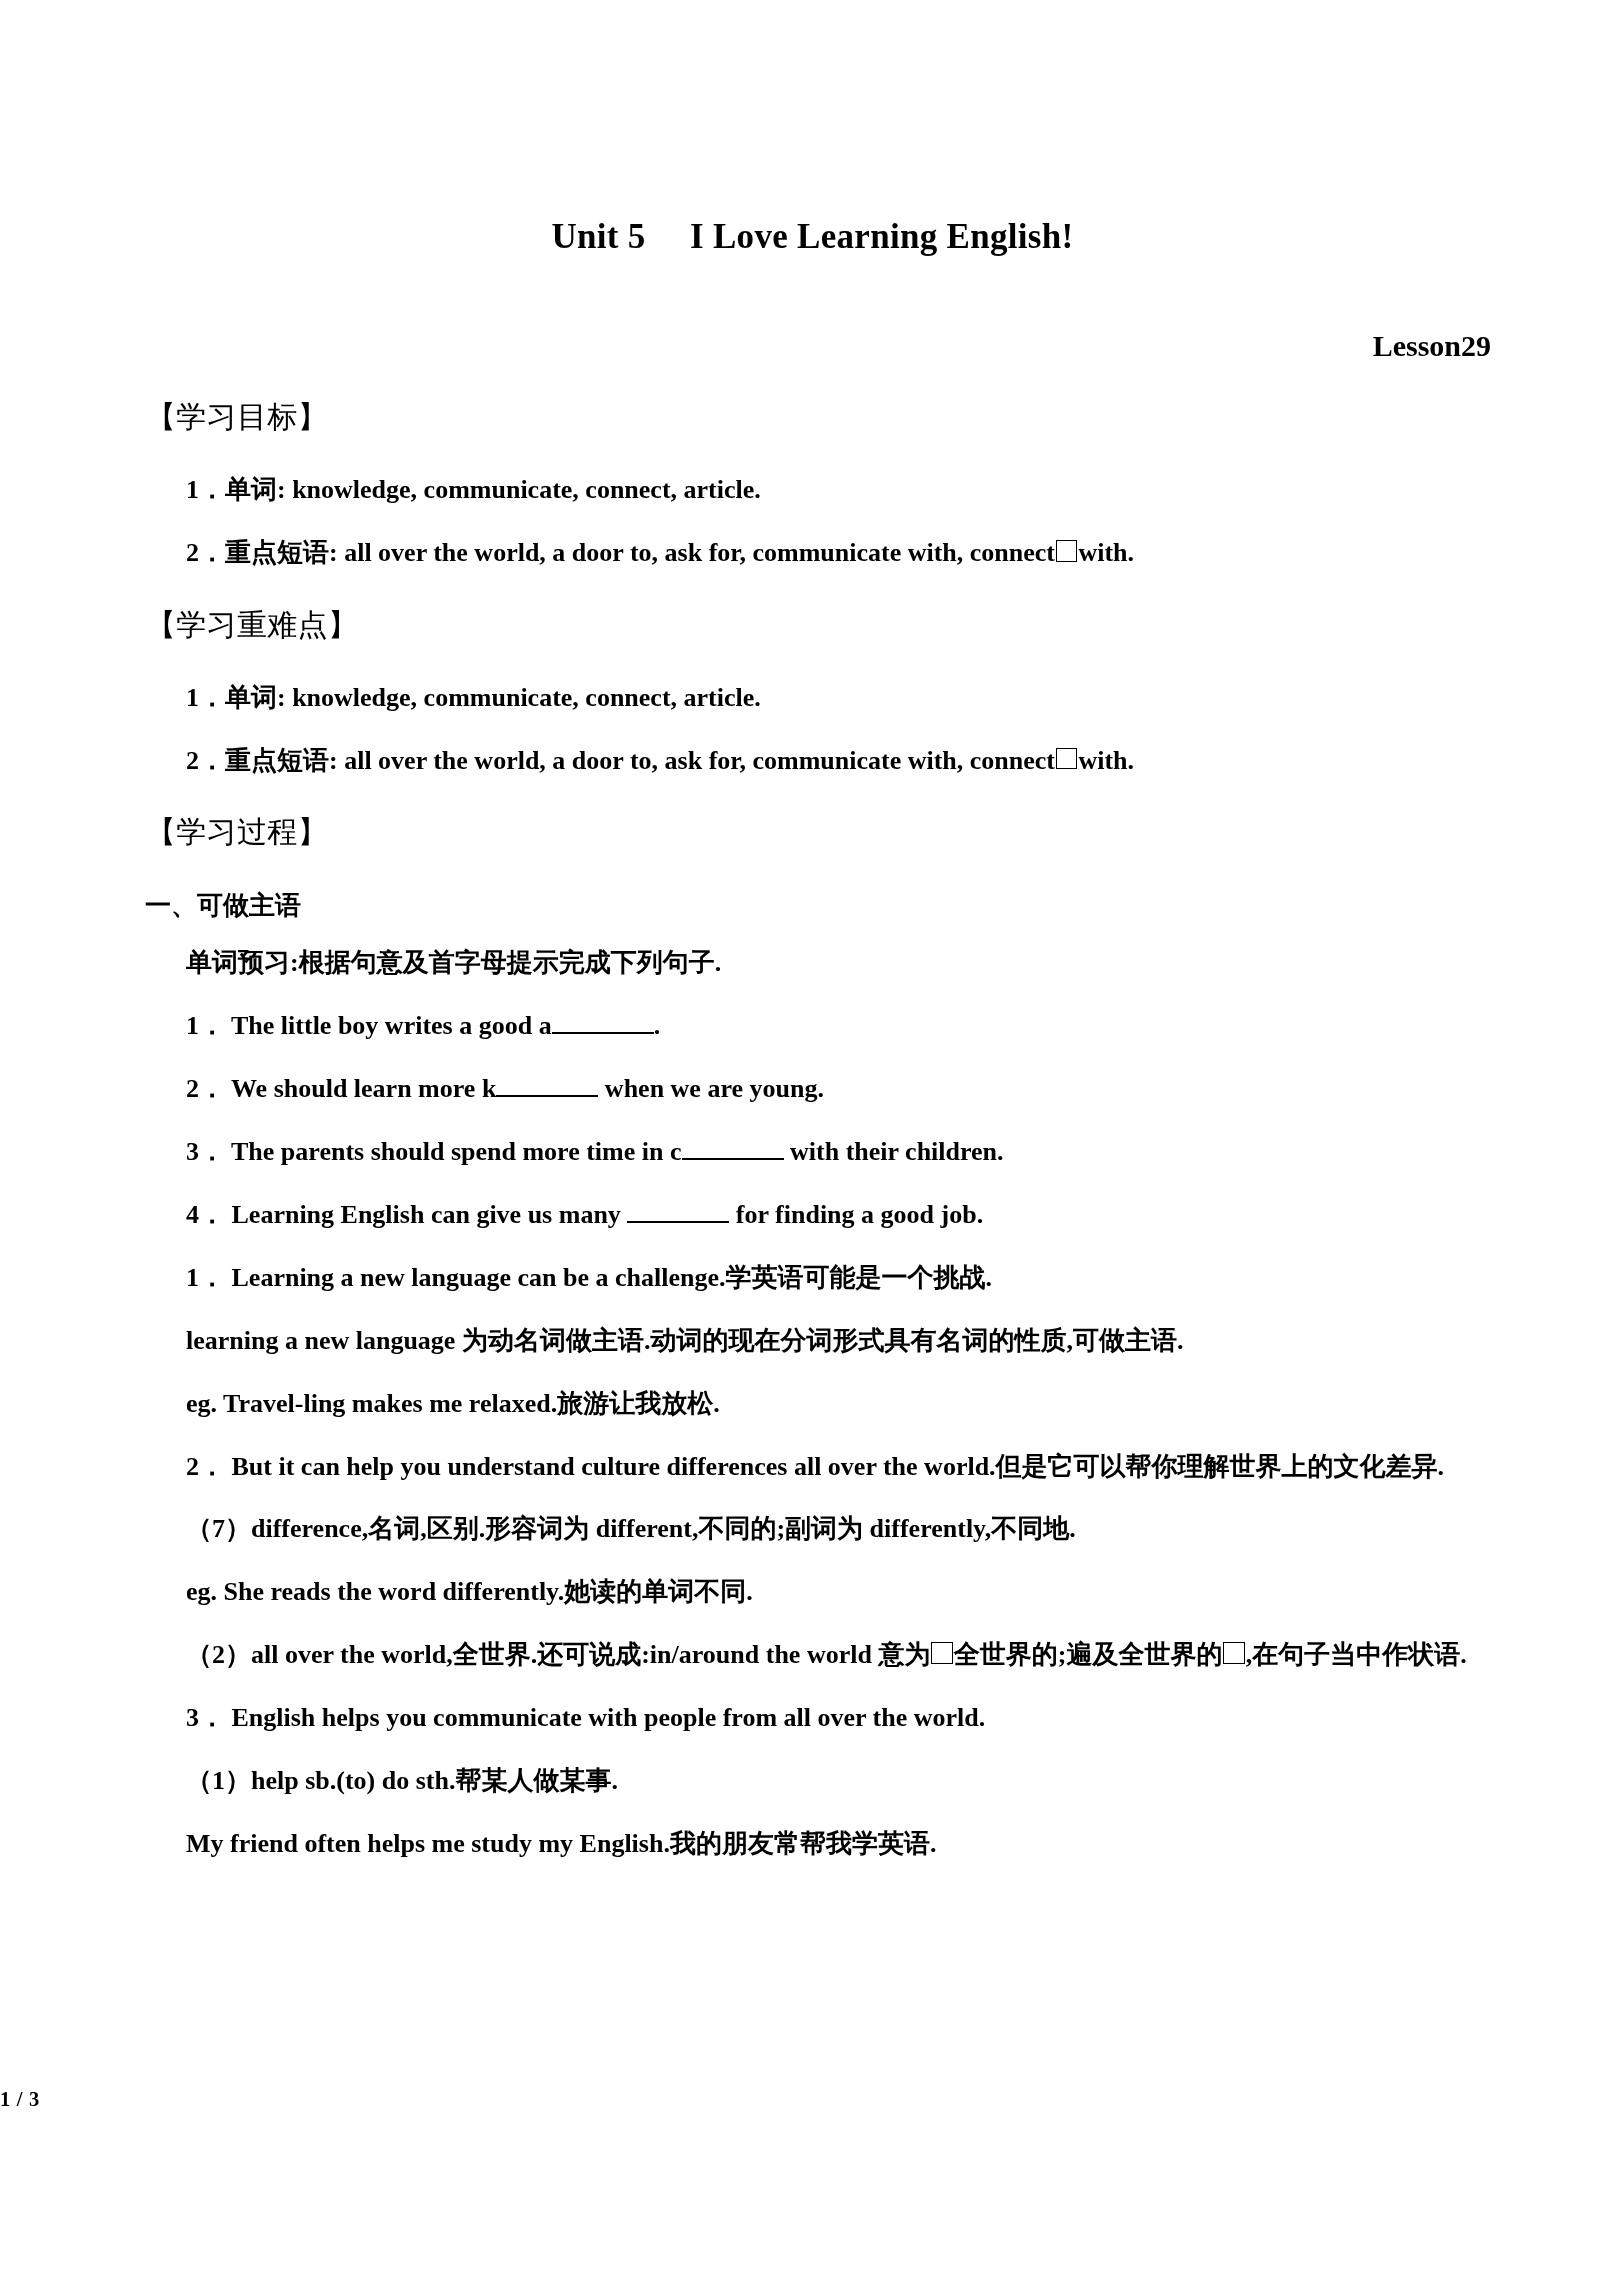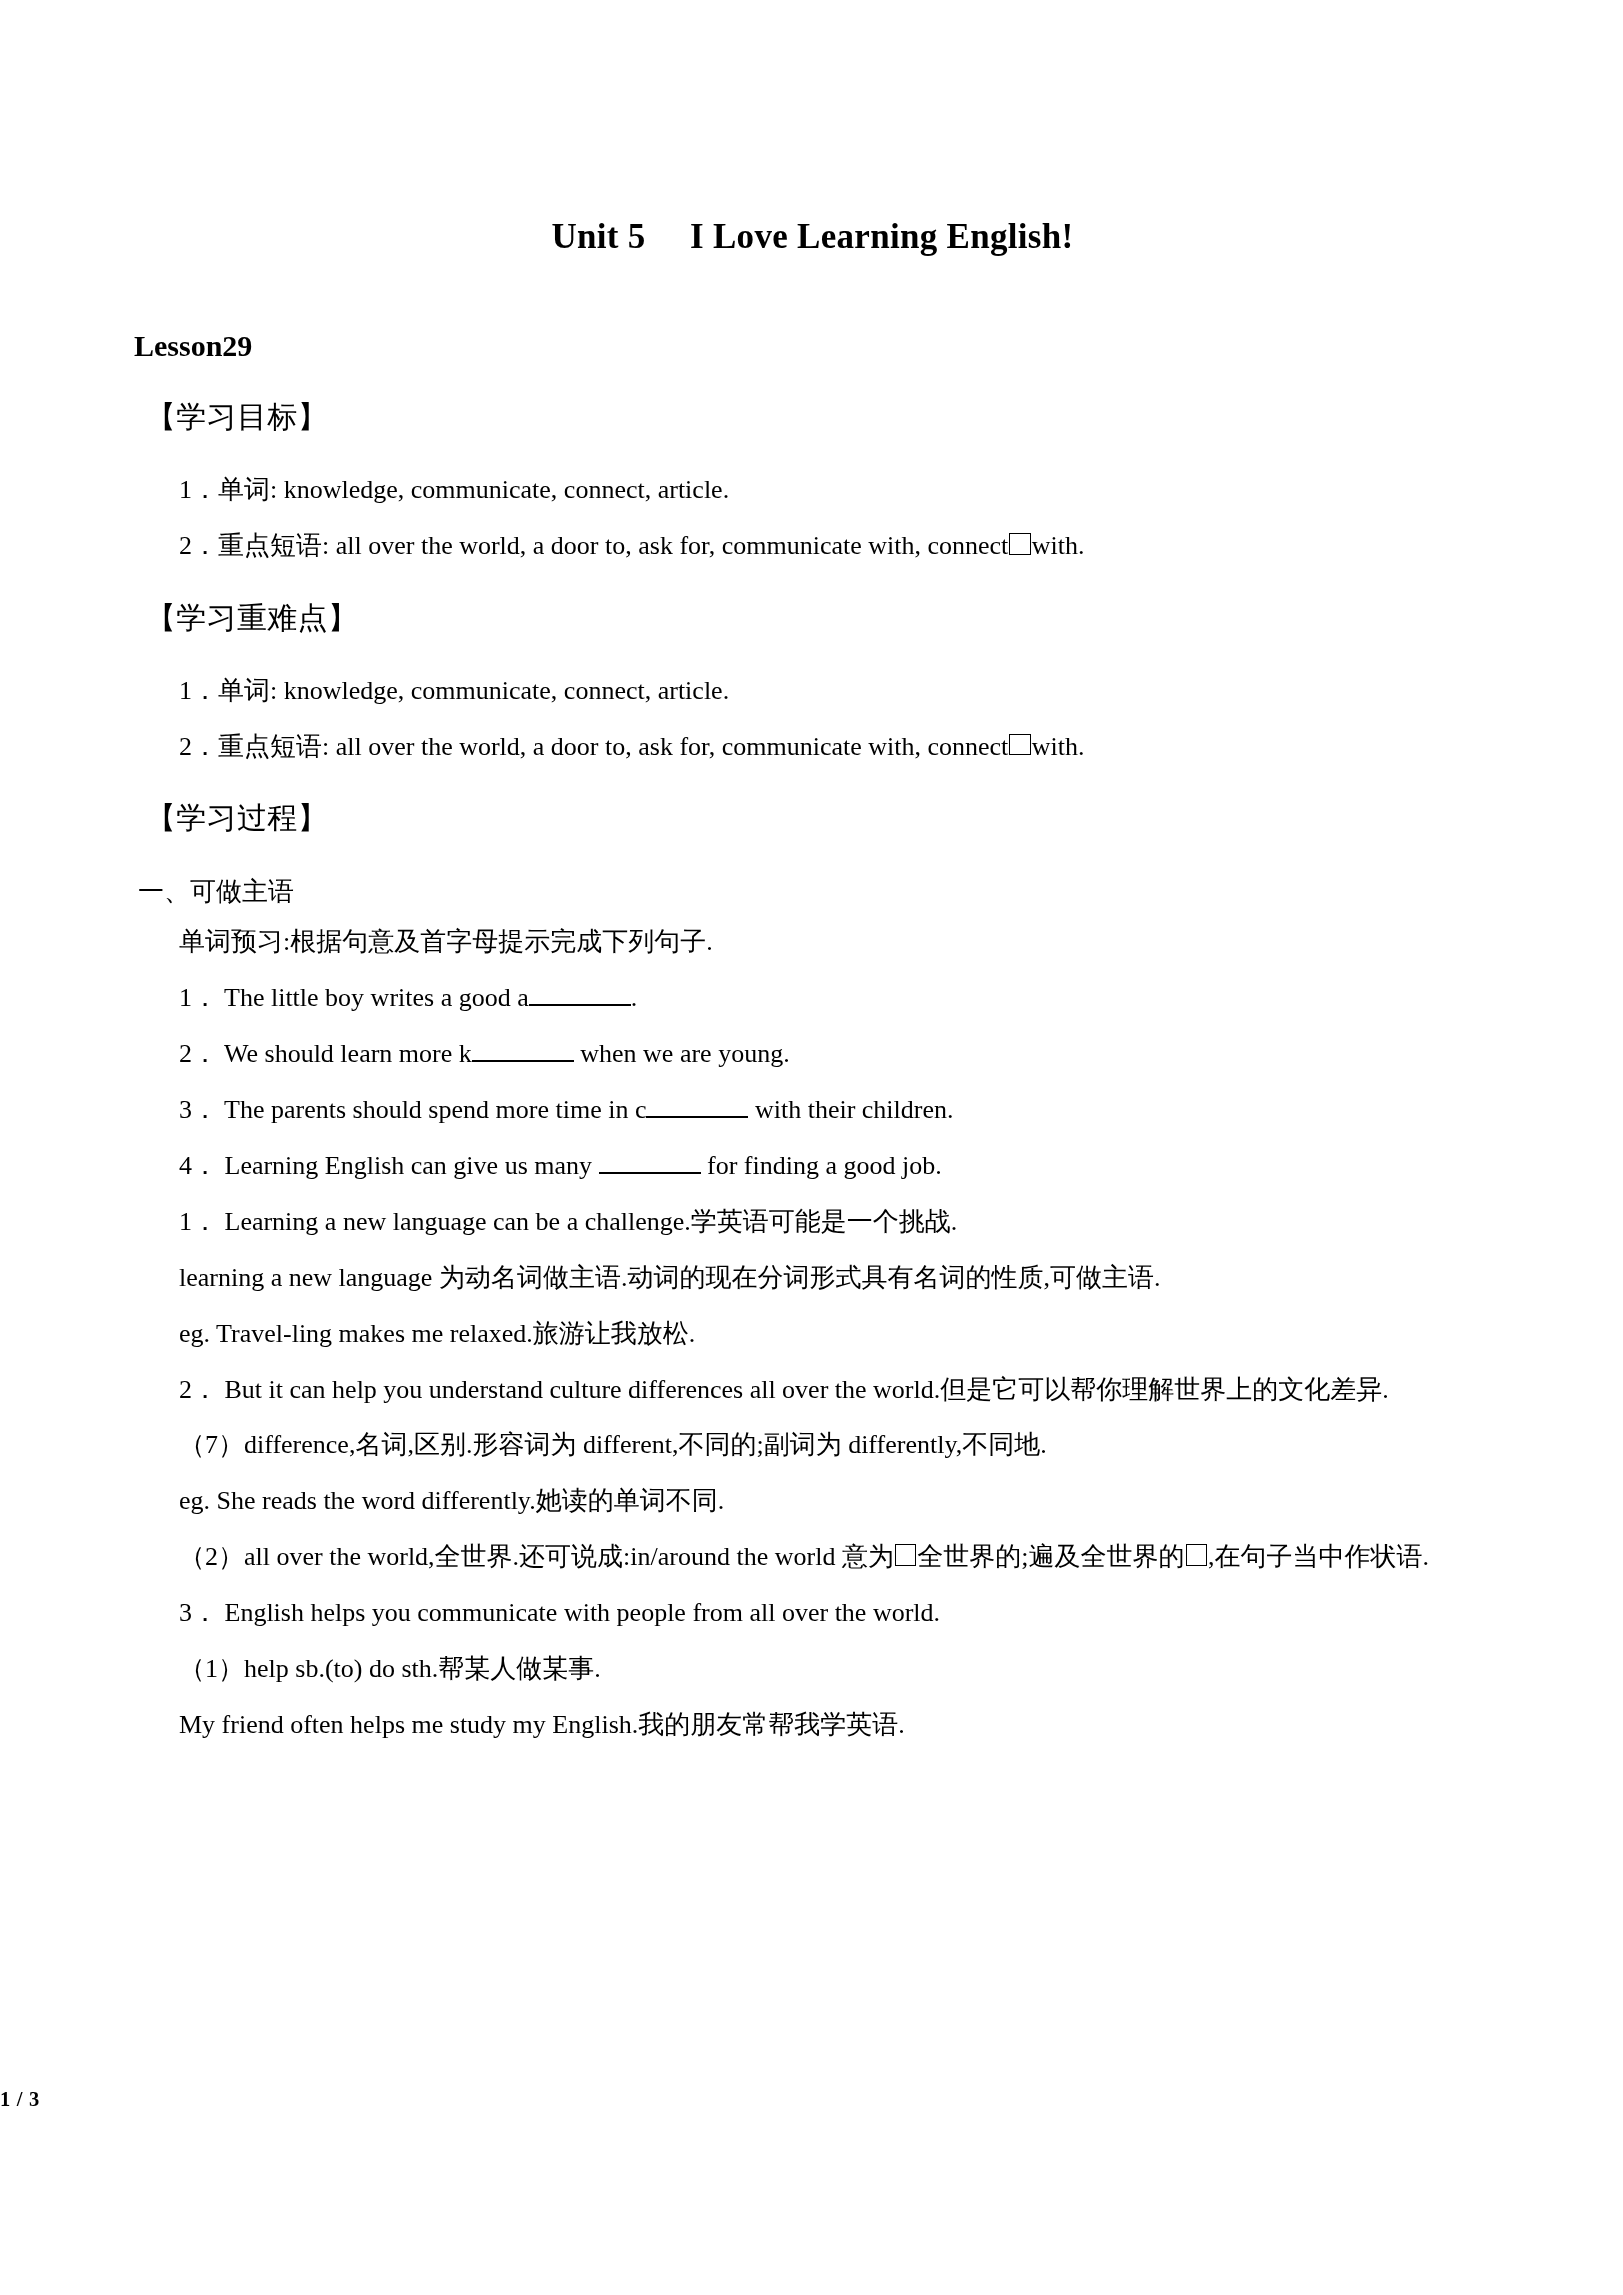--- a/index.html
+++ b/index.html
@@ -41,38 +41,40 @@
     white-space: pre;
   }
 
   
   .lesson-head {
     font-weight: bold;
     font-size: 30px;
     margin: 0;
     padding-top: 71px;
     line-height: 1.2;
+    text-align: right;
   }
   .bracket-head {
     font-weight: normal;
     font-size: 30px;
     margin: 12px;
     padding-top: 20.5px;
     line-height: 1.35;
     letter-spacing: 0.3px;
   }
 
   
   .p {
     font-size: 26px;
     line-height: 1.42;
-    margin: 4px;
+    margin: 11px;
     padding-top: 15px;
     text-align: justify;
     text-justify: inter-ideograph;
+    font-weight: bold;
   }
   .p.indent1 {        
     padding-left: 41px;
     text-indent: 0;
   }
   .p.indent-sub {     
     padding-left: 0;
     text-indent: 41px;
   }
   .p.indent-num-wrap { 

